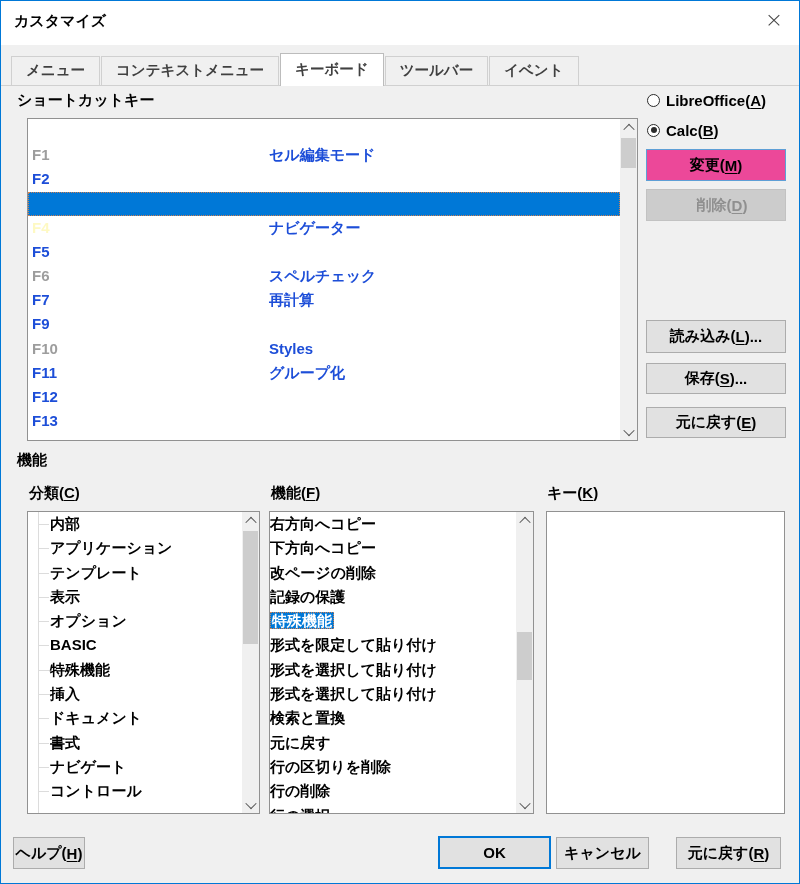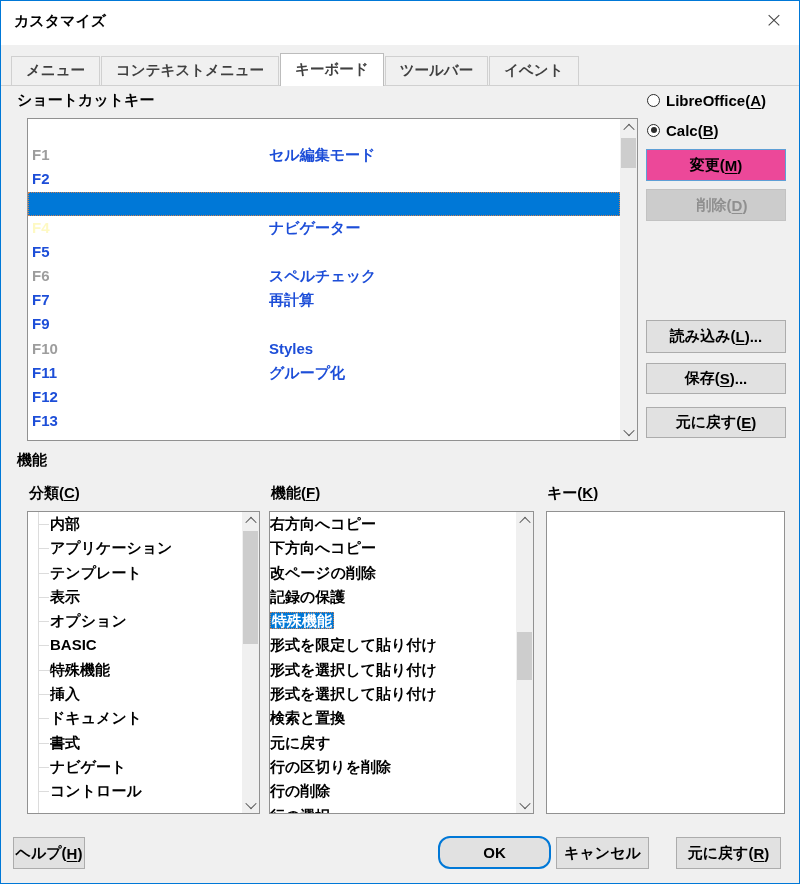--- a/index.html
+++ b/index.html
@@ -242,17 +242,17 @@
       <div class="sb-thumb" style="top:120px; height:48px;"></div>
       <div class="sb-btn sb-down">
           <div class="chev down"></div>
         </div>
     </div>
   </div>
 
   <div class="listbox" style="left:545px; top:510px; width:239px; height:303px;"></div>
 
   <div class="btn mn" style="left:12px; top:836px; width:72px; height:32px;">ヘルプ(<u>H</u>)</div>
-  <div class="btn default-ok" style="left:437px; top:835px; width:113px; height:33px;border-radius:12px;">OK</div>
+  <div class="btn default-ok" style="left:437px; top:835px; width:113px; height:33px;">OK</div>
   <div class="btn" style="left:555px; top:836px; width:93px; height:32px;">キャンセル</div>
   <div class="btn mn" style="left:675px; top:836px; width:105px; height:32px;">元に戻す(<u>R</u>)</div>
 
 </div>
 
 </body></html>

